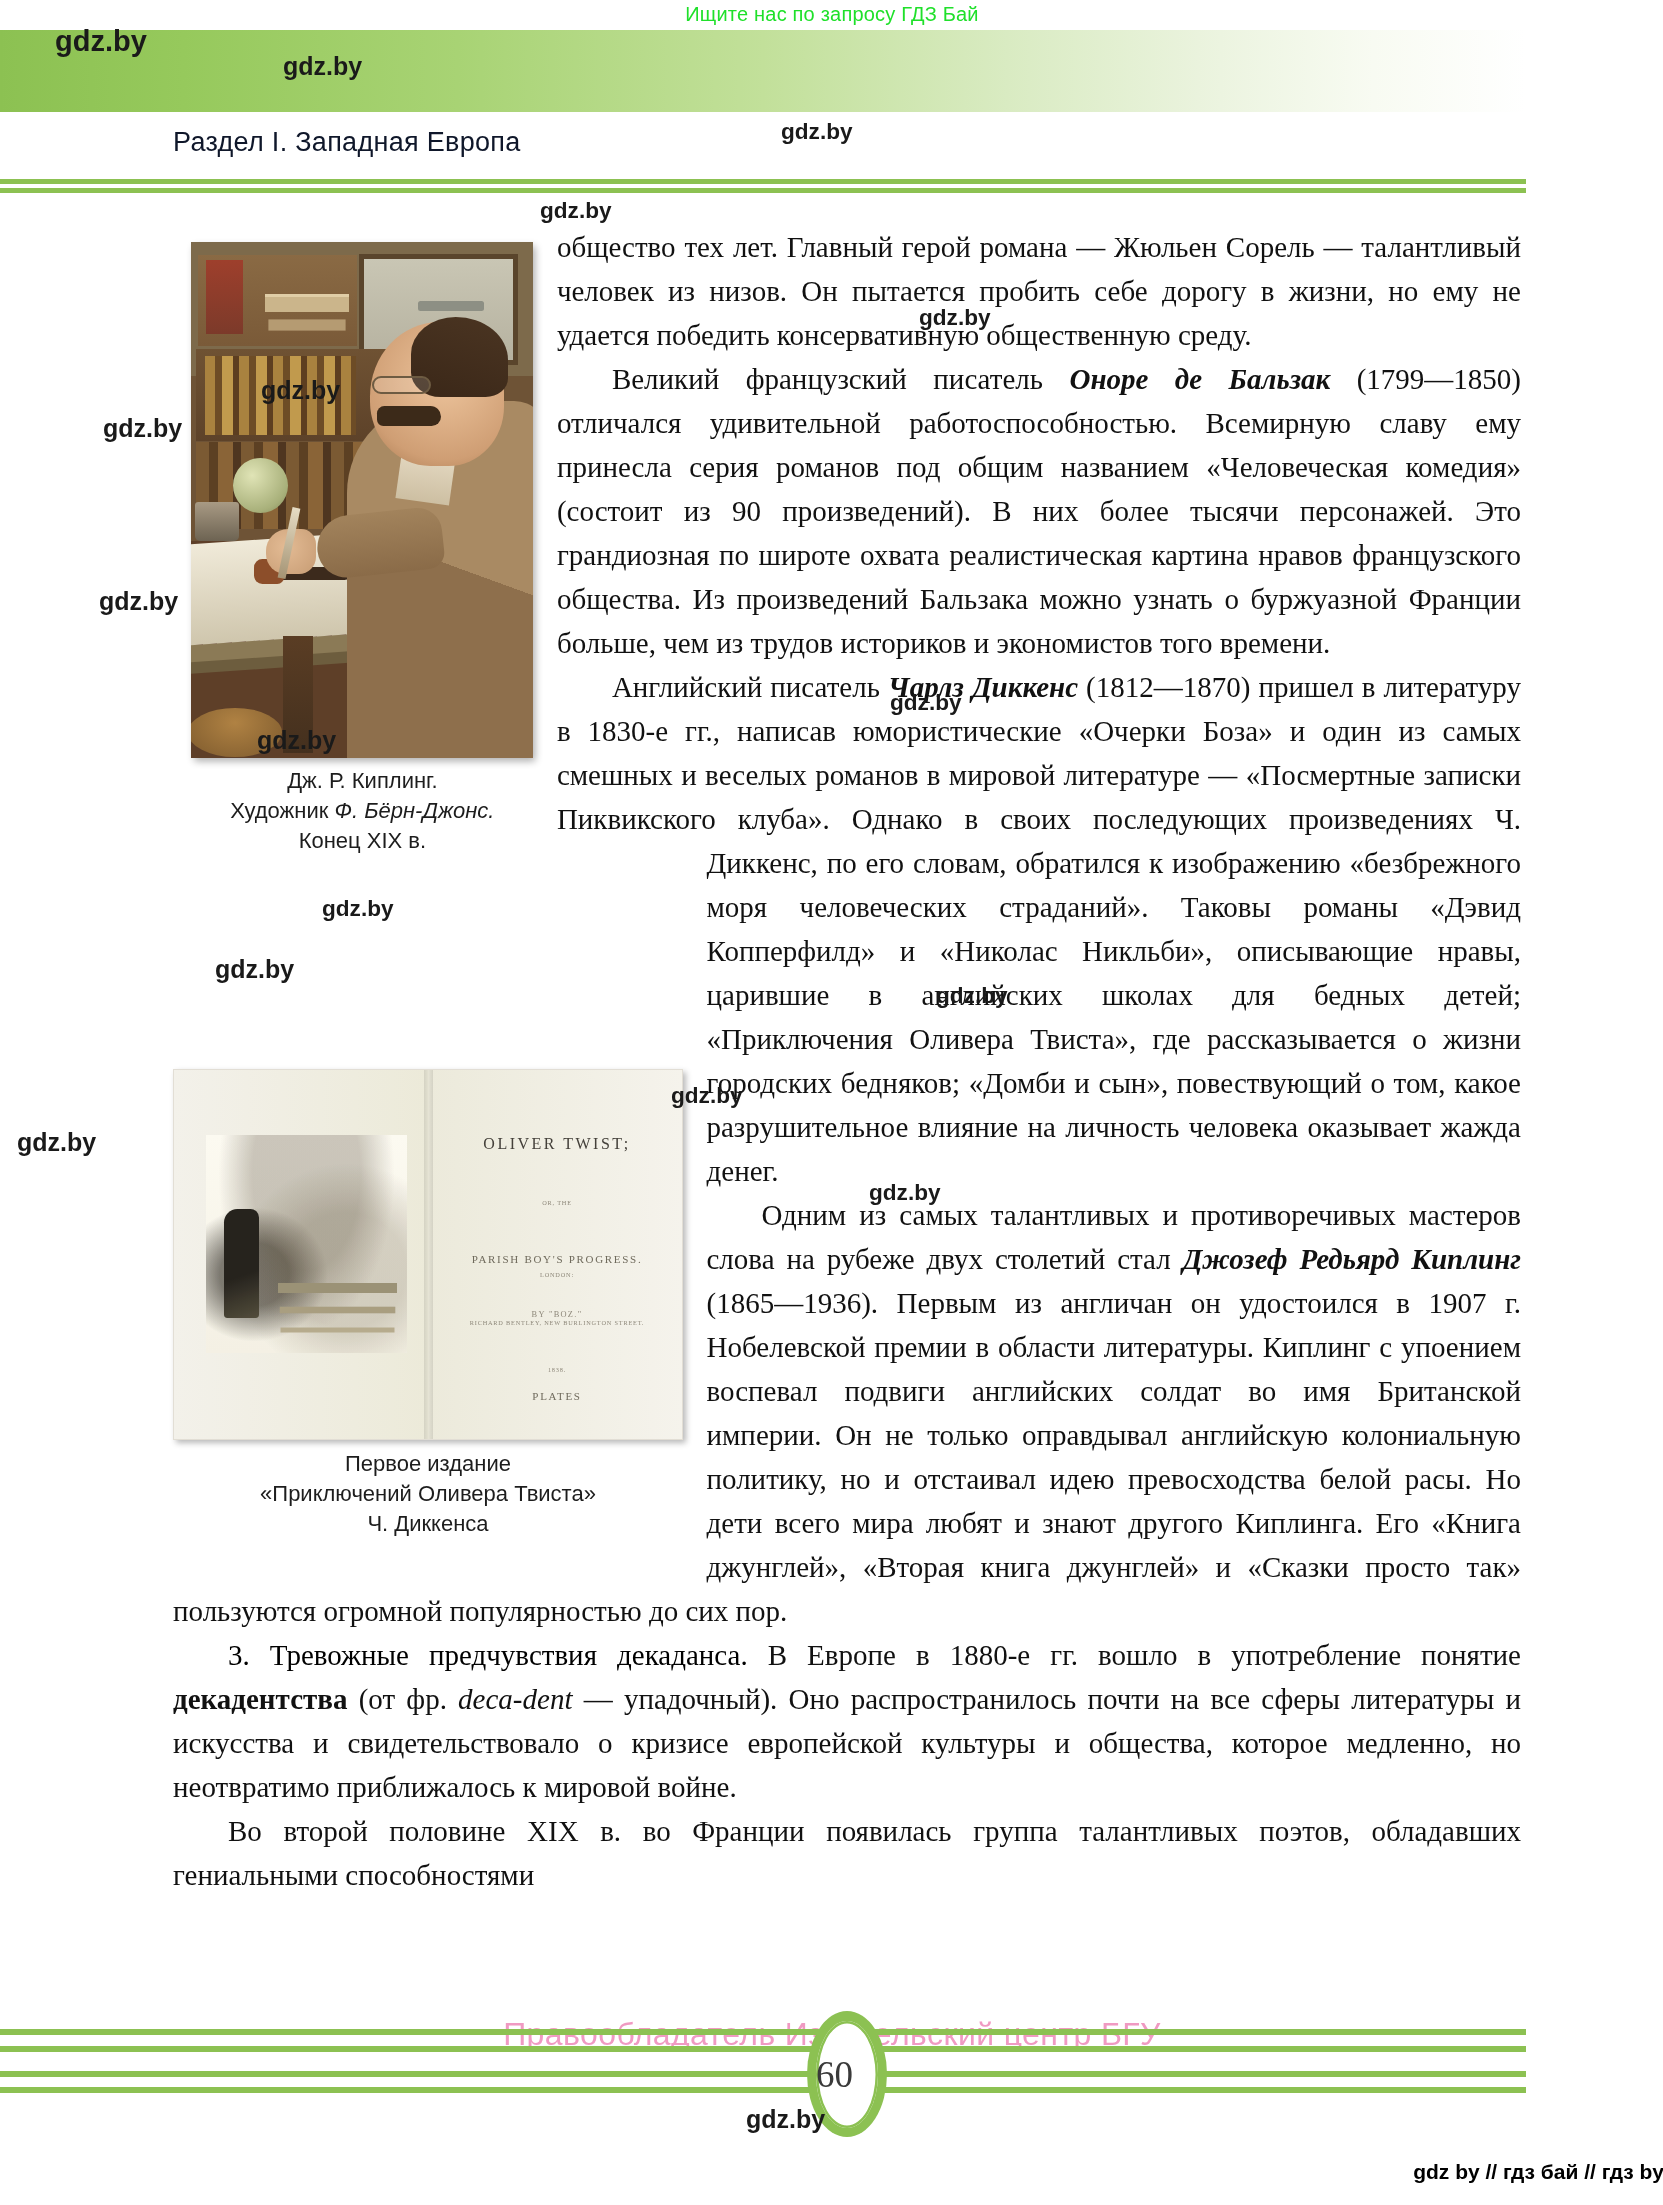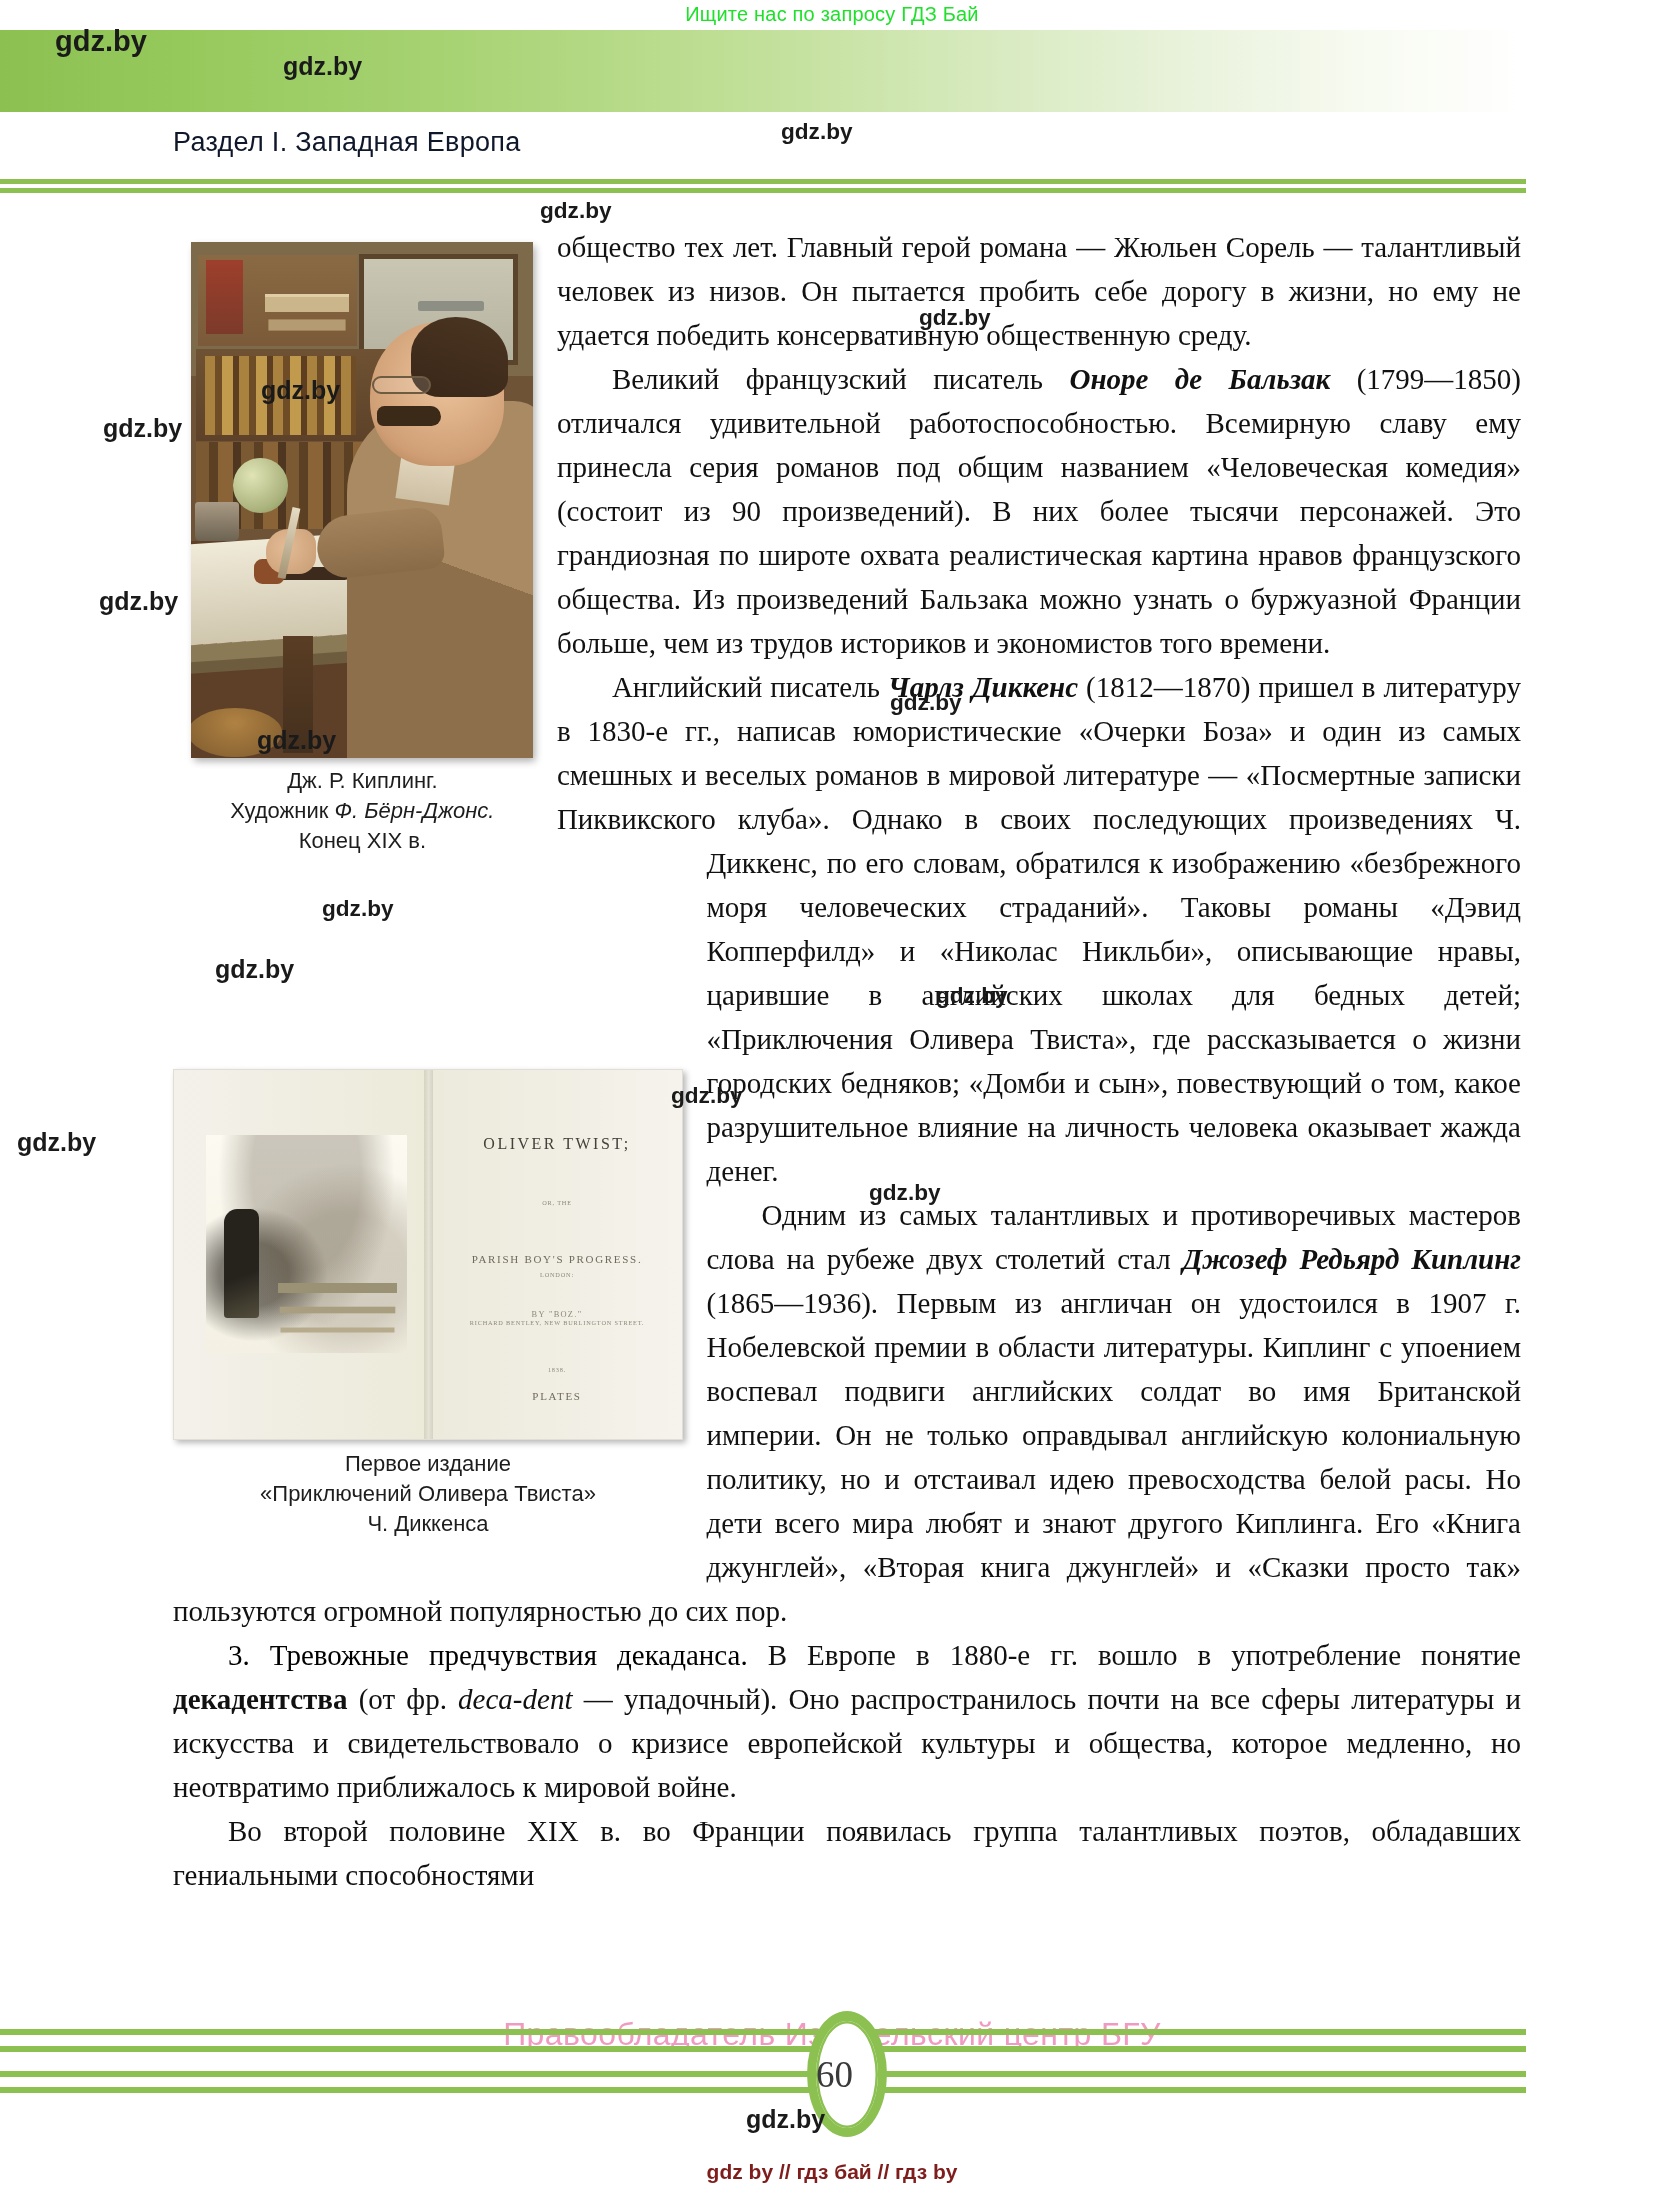--- a/index.html
+++ b/index.html
@@ -300,23 +300,23 @@
 
   #copyright-line {
     position: absolute; left: 0; top: 2016px; width: 1664px;
     text-align: center;
     font-family: "Liberation Sans", sans-serif;
     font-size: 32px; color: #f09ac2; letter-spacing: 0.4px;
   }
 
   #footer-links {
     position: absolute; left: 0; top: 2160px; width: 1664px;
-    text-align: center;
-    font-family: "Liberation Sans", sans-serif;
-    font-size: 21px; color: #7f1d1d; font-weight: bold;
+    text-align: right;
+    font-family: "Liberation Sans", sans-serif;
+    font-size: 21px; color: #000000; font-weight: bold;
   }
 </style>
 </head>
 <body>
 
 <div id="promo-bar">
   <span id="promo-text">Ищите нас по запросу ГДЗ Бай</span>
 </div>
 
 <div id="header-band"></div>

